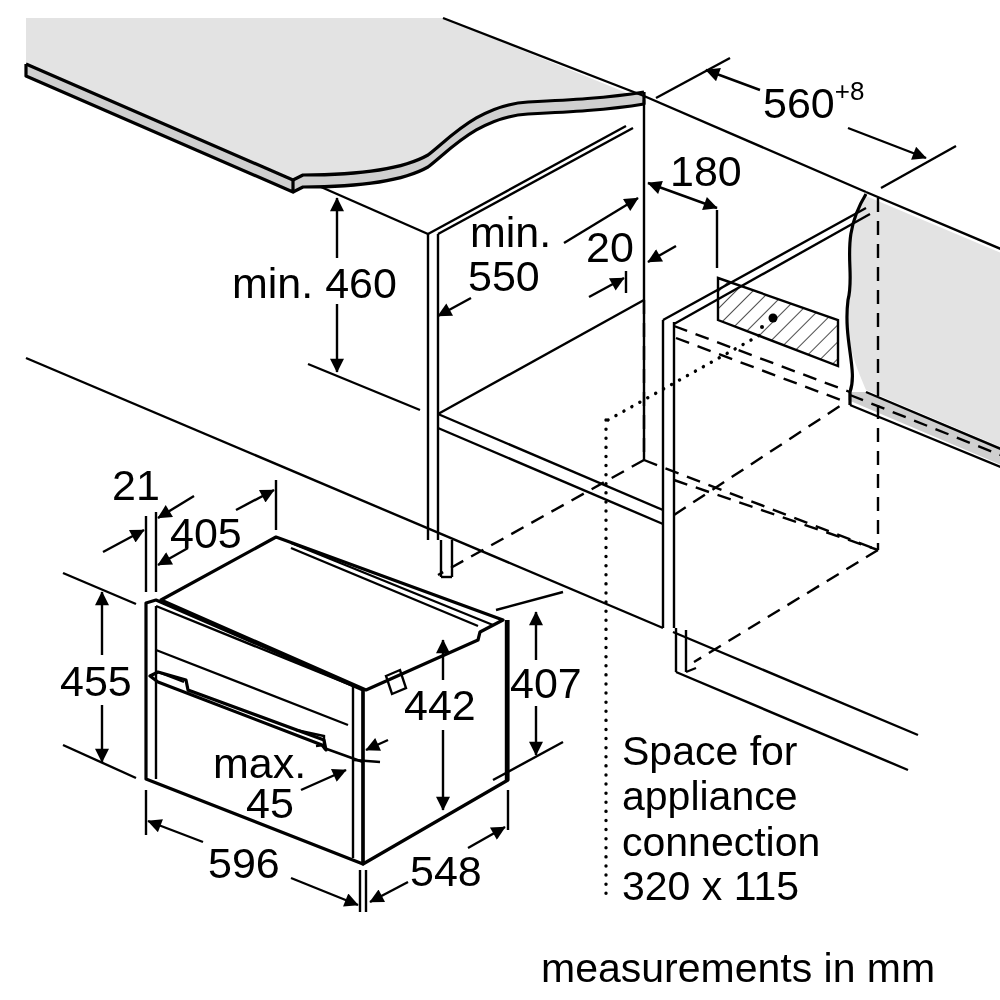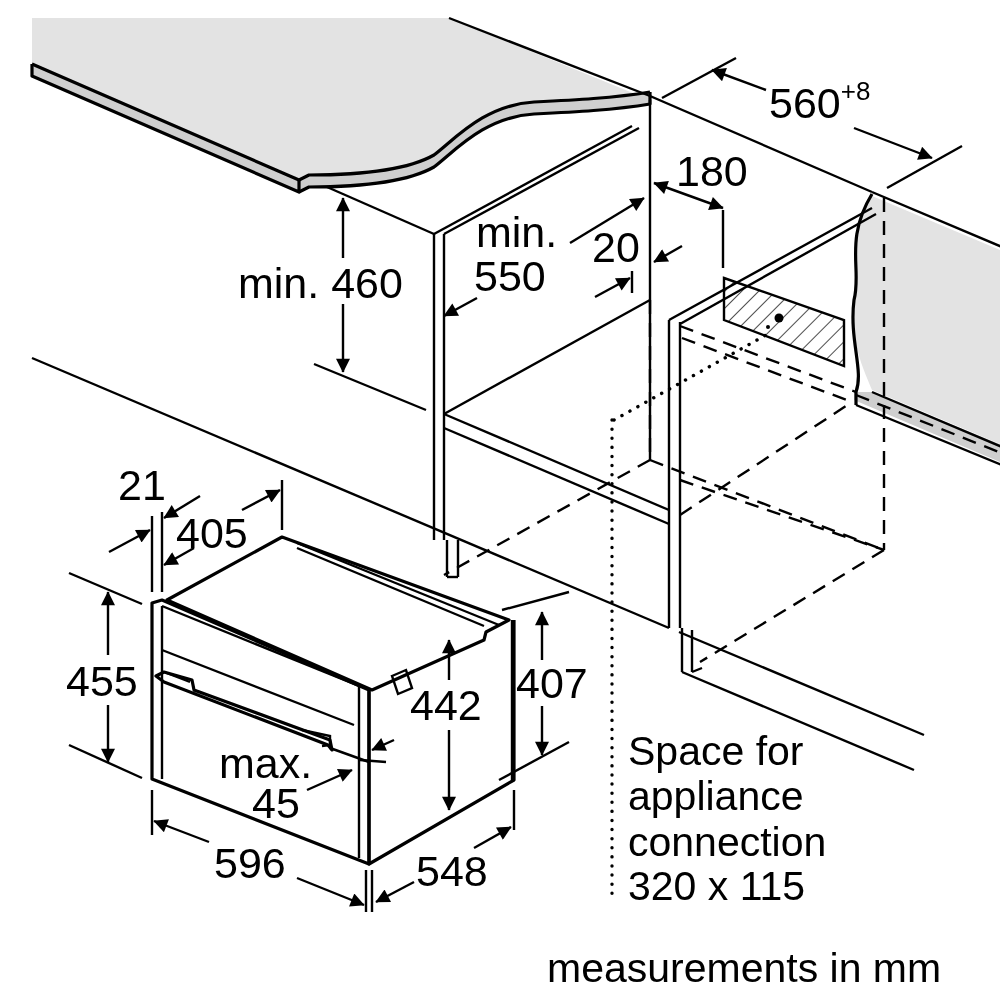--- a/index.html
+++ b/index.html
@@ -1,17 +1,17 @@
 <!DOCTYPE html>
 <html><head>
 <meta charset="utf-8">
 <style>
   html, body { margin: 0; padding: 0; background: #ffffff; }
   body { width: 1000px; height: 1000px; overflow: hidden; position: relative; }
-  #stage { position: absolute; left: 14px; top: 0; width: 850px; height: 1000px; border-radius: 9px; }
+  #stage { position: absolute; left: 8px; top: 0; width: 850px; height: 1000px; border-radius: 9px; }
   svg text { font-family: "Liberation Sans", "DejaVu Sans", sans-serif; fill: #000; }
   .dim { font-size: 43px; }
   .sup { font-size: 26px; }
   .note { font-size: 41px; }
   .ln { stroke: #000; stroke-width: 2.4; fill: none; stroke-linecap: butt; stroke-linejoin: miter; }
   .thk { stroke: #000; stroke-width: 3.2; fill: none; stroke-linejoin: round; }
   .dash { stroke: #000; stroke-width: 2.4; fill: none; stroke-dasharray: 14 9; }
   .dot { stroke: #000; stroke-width: 3.4; fill: none; stroke-dasharray: 0.1 9; stroke-linecap: round; }
   .grey { fill: #e3e3e3; }
   .edge { fill: #cfcfcf; }

